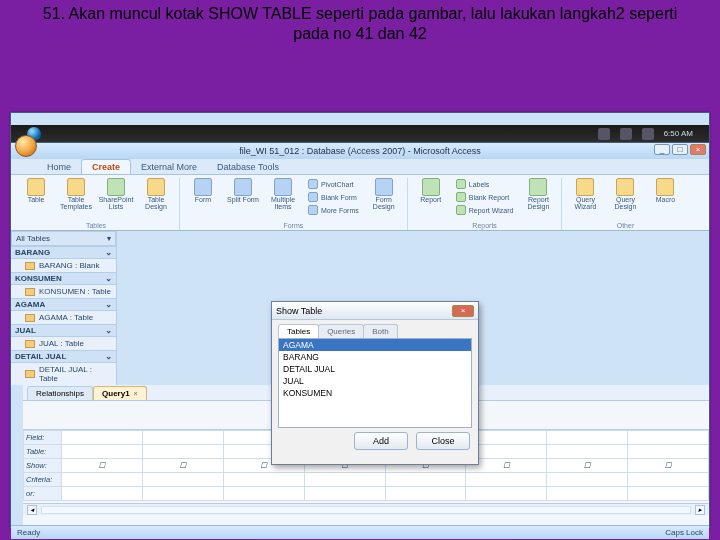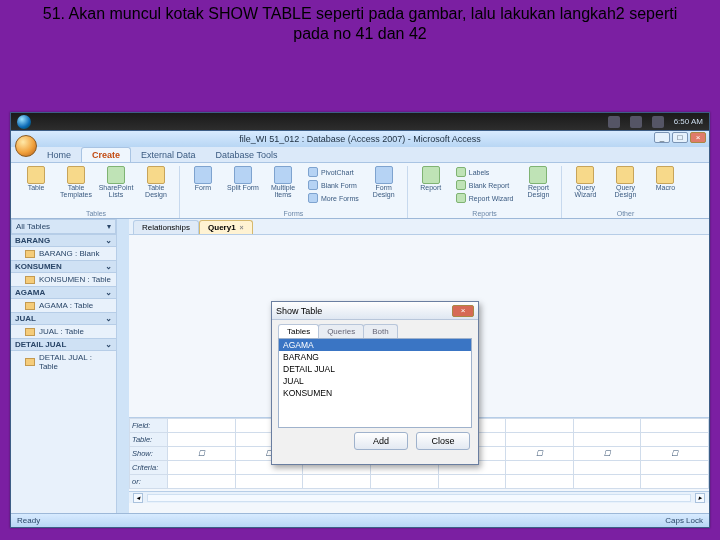--- a/index.html
+++ b/index.html
@@ -7,21 +7,21 @@
   body { background: #7b1fa2; }
 
   .slide-title { color: #000; font-size: 16px; text-align: center; padding: 4px 24px 6px; line-height: 1.25; }
 
   .app { position: absolute; left: 10px; top: 112px; width: 700px; height: 416px;
          background: #cfe3f7; border: 1px solid #3d5e86; box-shadow: 0 0 2px rgba(0,0,0,.4); }
 
   
   .taskbar { display:flex; align-items:center; justify-content:flex-end;
              height:18px; background:linear-gradient(#1a1a1a,#2d2d2d); color:#cde;
-             font-size:8px; padding:0 6px; gap:10px; border-bottom:1px solid #3d5e86;}
+             font-size:8px; padding:0 16px; gap:10px; border-bottom:1px solid #3d5e86;margin-top:12px;}
   .orb { width:14px; height:14px; border-radius:50%;
          background:radial-gradient(circle at 35% 30%,#9be3ff,#0a68b4 60%,#043); margin-right:auto;}
   .taskbar-mini { width:12px; height:12px; background:#556; border-radius:2px;}
 
   
   .win-title { height:16px; background:linear-gradient(#d8ebff,#b8d6f4);
                display:flex; align-items:center; justify-content:center;
                font-size:9px; color:#234; position:relative; }
   .win-ctrl { position:absolute; right:3px; top:1px; display:flex; gap:2px; }
   .win-ctrl span { width:16px; height:11px; border:1px solid #7a94b5; background:#e6f1fc;
@@ -47,21 +47,21 @@
   .gbtn { display:flex; flex-direction:column; align-items:center; width:34px; cursor:pointer; }
   .gbtn.sm { width:auto; flex-direction:row; gap:3px; padding:1px 2px; }
   .gic { width:18px; height:18px; background:#f7d98a; border:1px solid #c7a45a; border-radius:2px; }
   .gic.blue { background:#b6d3f4; border-color:#7ea3cf; }
   .gic.grn  { background:#bfe3b6; border-color:#7fb373; }
   .gic.sm { width:10px; height:10px; }
   .glabel { font-size:7px; text-align:center; line-height:1; }
   .grp-name { margin-top:auto; font-size:7px; color:#6b87a8; padding-bottom:1px;}
 
   
-  .workspace { display:flex; height:calc(100% - 18px - 16px - 16px - 56px - 14px); }
+  .workspace { display:flex; height:calc(100% - 18px - 16px - 16px - 56px - 14px);flex-direction:column; }
   .nav { width:106px; background:#e8f1fb; border-right:1px solid #b6cde7;
          font-size:8px; color:#2a4668; overflow:hidden; }
   .nav-head { background:#d6e6f7; border:1px solid #b6cde7; padding:2px 4px;
               display:flex; justify-content:space-between; align-items:center; }
   .nav-head .chev { font-size:8px; }
   .nav-sec { background:#cfe1f4; border-top:1px solid #b6cde7; border-bottom:1px solid #b6cde7;
              padding:1px 4px; font-weight:600; display:flex; justify-content:space-between;}
   .nav-item { padding:2px 4px 2px 14px; display:flex; align-items:center; gap:4px; }
   .nic { width:10px; height:8px; background:#f5cc7a; border:1px solid #c49a50;}
 
@@ -135,21 +135,21 @@
       <span>□</span>
       <span class="x">×</span>
     </div>
   </div>
 
   <div class="office-btn"></div>
 
   <div class="tabs">
     <div class="tab">Home</div>
     <div class="tab active">Create</div>
-    <div class="tab">External Data</div>
+    <div class="tab">External More</div>
     <div class="tab">Database Tools</div>
   </div>
 
   <div class="ribbon">
 
     <div class="grp">
       <div class="grp-row">
         <div class="gbtn">
             <div class="gic"></div>
             <span class="glabel">Table</span>

